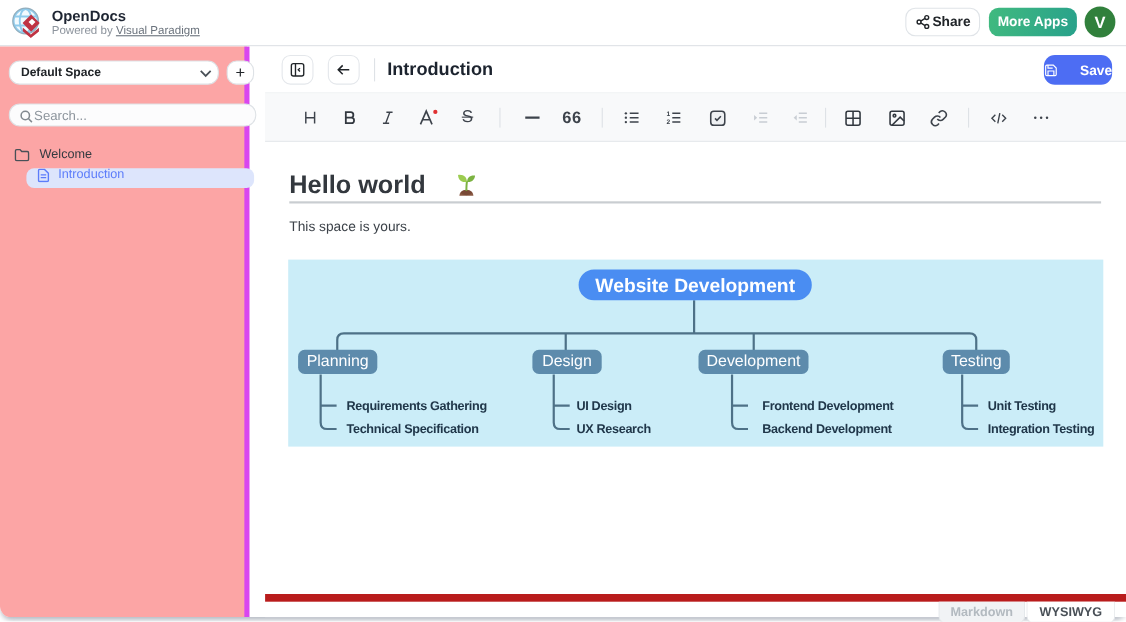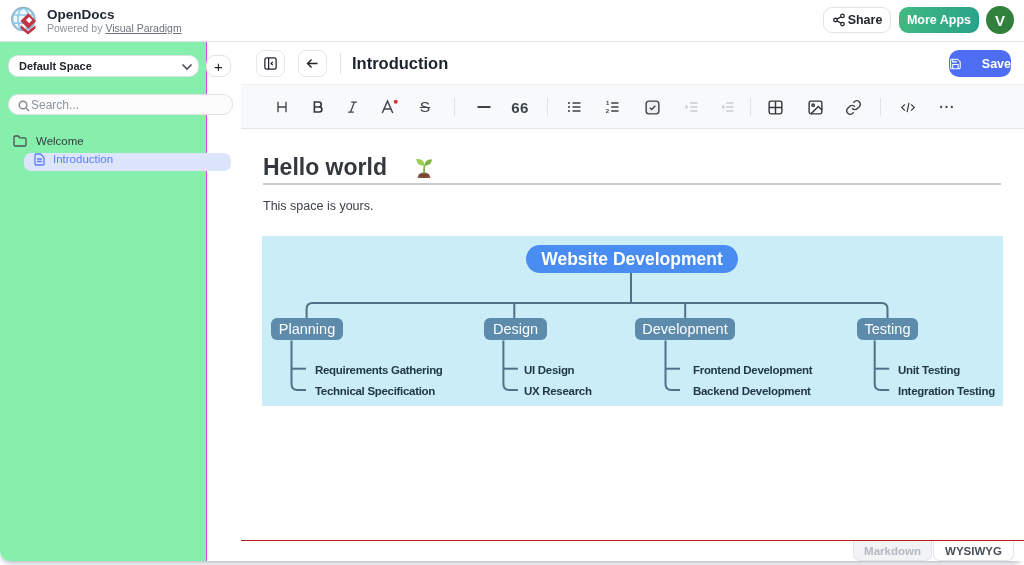--- a/index.html
+++ b/index.html
@@ -18,22 +18,22 @@
   .hbtn { position:absolute; top:7px; height:26px; border-radius:9px; display:flex;
     align-items:center; justify-content:center; font-size:12.5px; font-weight:700; }
   #share { left:823px; width:68px; background:#fff; border:1px solid #e0e4e8; color:#212529; gap:2px; }
   #moreapps { left:899px; width:80px; color:#fff; border:none;
     background:linear-gradient(105deg,#41ba7f 0%, #28a18b 100%); }
   #avatar { position:absolute; left:986px; top:6px; width:28px; height:28px; border-radius:50%;
     background:#31803c; color:#fff; font-size:15px; font-weight:700;
     display:flex; align-items:center; justify-content:center; }
 
   
-  #sidebar { position:absolute; left:0; top:42px; width:207px; height:519px;
-    background:#86efac; border-right:1px solid #d946ef; border-radius:0 0 0 10px; }
+  #sidebar { position:absolute; left:0; top:42px; width:227px; height:519px;
+    background:#fca5a5; border-right:5px solid #d946ef; border-radius:0 0 0 10px; }
   #spacesel { position:absolute; left:8px; top:13px; width:191px; height:22px; background:#fff;
     border:1px solid #dee2e6; border-radius:10px; display:flex; align-items:center; }
   #spacesel span { font-size:11px; font-weight:700; color:#212529; margin-left:10px; }
   #plusbtn { position:absolute; left:206px; top:13px; width:25px; height:22px; background:#fff;
     border:1px solid #dee2e6; border-radius:9px; display:flex; align-items:center; justify-content:center;
     font-size:15px; font-weight:400; color:#212529; }
   #searchbox { position:absolute; left:8px; top:52px; width:225px; height:21px; background:#fcfcfd;
     border:1px solid #dee2e6; border-radius:10px; display:flex; align-items:center; }
   #searchbox span { font-size:12px; color:#8d959d; margin-left:9px; }
   .treerow { position:absolute; display:flex; align-items:flex-start; font-size:11.5px; }
@@ -72,21 +72,21 @@
   #diagram { position:absolute; left:21px; top:107px; width:741px; height:170px; background:#cbedf8; }
   #pill { position:absolute; left:264px; top:9px; width:212px; height:28px; border-radius:14px;
     background:#4a8df2; color:#fff; font-size:17.5px; font-weight:700;
     display:flex; align-items:center; justify-content:center; }
   .node { position:absolute; top:82px; height:22px; border-radius:6px; background:#5d8bac;
     color:#fdfeff; font-size:14.5px; display:flex; align-items:center; justify-content:center; }
   .leaf { position:absolute; font-size:11.5px; font-weight:700; letter-spacing:-0.3px; color:#20374a; white-space:nowrap; line-height:13px; }
 
   
   #bottombar { position:absolute; left:0; top:498px; width:783px; height:21px;
-    border-top:1px solid #b91c1c; background:#fff; }
+    border-top:7px solid #b91c1c; background:#fff; }
   .tab { position:absolute; top:0; height:20px; display:flex; align-items:center; justify-content:center;
     font-size:11.5px; font-weight:700; }
   #tabmd { left:612px; width:79px; background:#f1f3f5; color:#b3bac0;
     border:1px solid #e3e6e9; border-top:none; border-radius:0 0 7px 7px; }
   #tabwys { left:692px; width:81px; background:#fff; color:#495057;
     border:1px solid #e3e6e9; border-top:none; border-radius:0 0 7px 7px; }
 </style>
 </head>
 <body>
 <div id="app">

